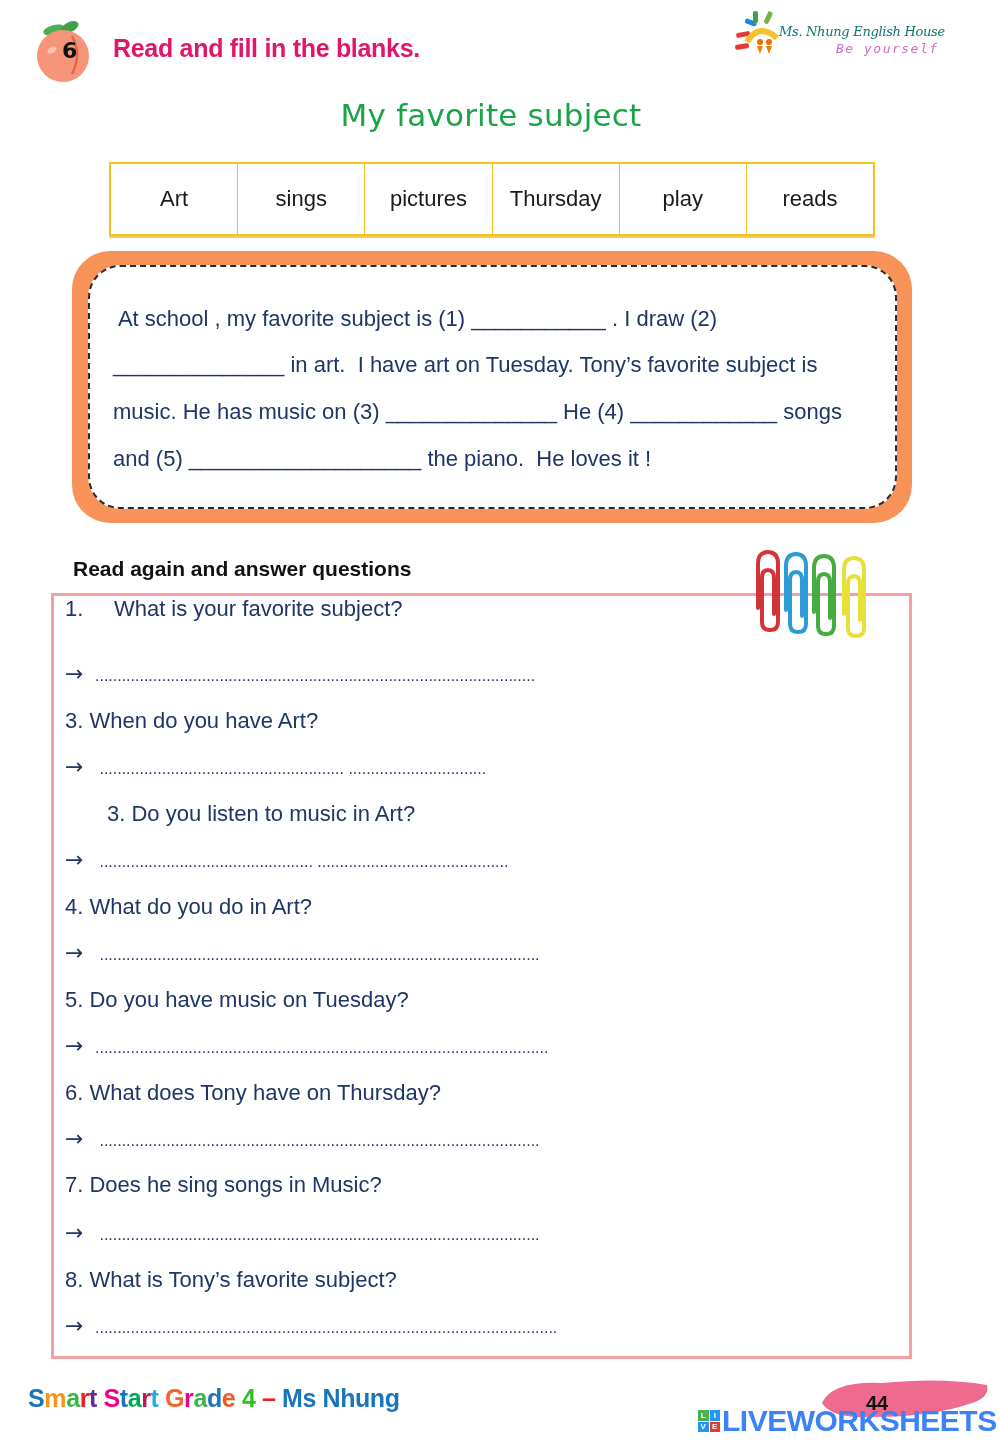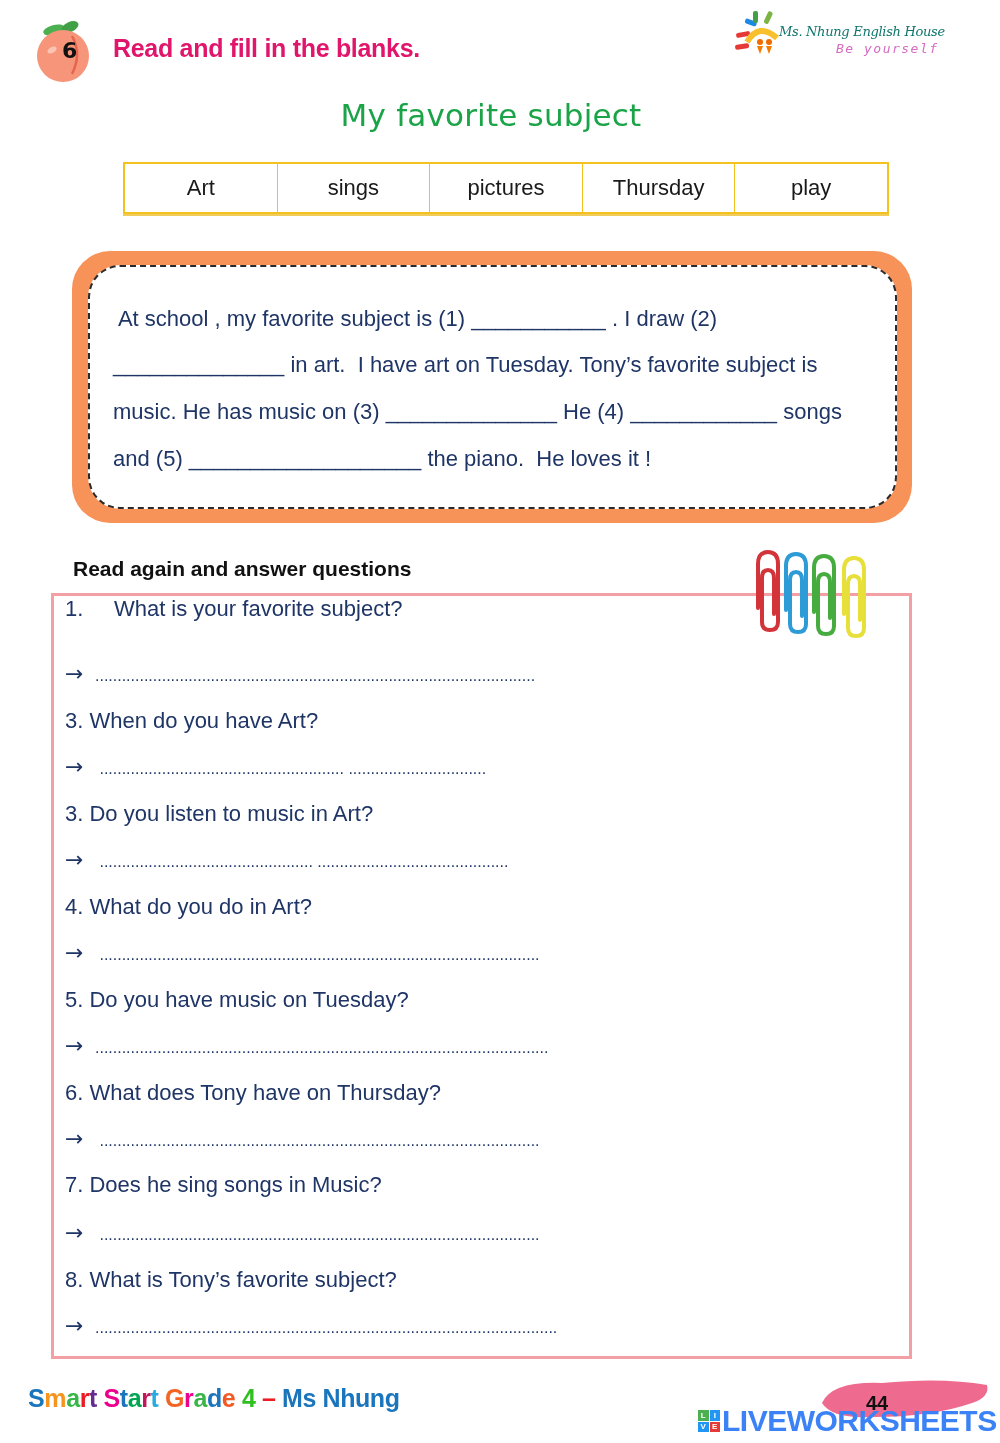--- a/index.html
+++ b/index.html
@@ -9,21 +9,21 @@
   .peach { position: absolute; left: 32px; top: 20px; width: 62px; height: 62px; }
   .peach-num { position: absolute; left: 62px; top: 38px; font-size: 22px; font-weight: bold; color: #111; font-family: "DejaVu Sans", sans-serif; }
   .task-title { position: absolute; left: 113px; top: 34px; font-size: 25px; font-weight: bold; color: #e0156b; letter-spacing: -0.3px; }
 
   .logo { position: absolute; left: 733px; top: 8px; width: 220px; height: 55px; }
   .logo-name { position: absolute; left: 779px; top: 24px; font-size: 13px; font-style: italic; color: #0f766e; font-family: "DejaVu Serif", serif; letter-spacing: -0.3px; }
   .logo-tag { position: absolute; left: 836px; top: 41px; font-size: 13px; font-style: italic; color: #d66bc3; font-family: "DejaVu Sans Mono", monospace; letter-spacing: 1.5px; }
 
   .subject-title { position: absolute; left: 0; width: 982px; top: 97px; text-align: center; font-size: 31px; color: #1aa447; font-family: "DejaVu Sans", sans-serif; letter-spacing: 0.2px; }
 
-  .word-bank { position: absolute; left: 123px; top: 162px; width: 766px; height: 52px; display: flex; border: 2px solid #f3c21f; box-shadow: 0 2px 0 #f1cc5a; }
+  .word-bank { position: absolute; left: 109px; top: 162px; width: 766px; height: 74px; display: flex; border: 2px solid #f3c21f; box-shadow: 0 2px 0 #f1cc5a; }
   .word-cell { flex: 1; display: flex; align-items: center; justify-content: center; font-size: 22px; color: #1a1a1a; border-right: 1.5px solid #f3c21f; }
   .word-cell:last-child { border-right: none; }
 
   .passage-outer { position: absolute; left: 72px; top: 251px; width: 840px; height: 272px; background: #f79259; border-radius: 38px; }
   .passage-inner { position: absolute; left: 88px; top: 265px; width: 809px; height: 244px; background: #ffffff; border: 2.5px dashed #2a2a2a; border-radius: 32px; }
   .passage-line { position: absolute; left: 113px; font-size: 22px; color: #1f3566; white-space: pre; }
 
   .section2-title { position: absolute; left: 73px; top: 557px; font-size: 21px; font-weight: bold; color: #111; }
 
   .qa-box { position: absolute; left: 51px; top: 593px; width: 861px; height: 766px; border: 3px solid #f2a0a3; }
@@ -72,20 +72,21 @@
 <div class="logo-tag">Be yourself</div>
 
 <div class="subject-title">My favorite subject</div>
 
 <div class="word-bank">
   <div class="word-cell">Art</div>
   <div class="word-cell">sings</div>
   <div class="word-cell">pictures</div>
   <div class="word-cell">Thursday</div>
   <div class="word-cell">play</div>
+  <div class="word-cell">reads</div>
 </div>
 
 <div class="passage-outer"></div>
 <div class="passage-inner"></div>
 <div class="passage-line" style="top:306px;"> At school , my favorite subject is (1) ___________ . I draw (2)</div>
 <div class="passage-line" style="top:352px;">______________ in art.  I have art on Tuesday. Tony’s favorite subject is</div>
 <div class="passage-line" style="top:399px;">music. He has music on (3) ______________ He (4) ____________ songs</div>
 <div class="passage-line" style="top:446px;">and (5) ___________________ the piano.  He loves it !</div>
 
 <div class="section2-title">Read again and answer questions</div>
@@ -99,21 +100,21 @@
     <path d="M100 66 L100 22 Q100 10 110 10 Q120 10 120 22 L120 80 Q120 88 112 88 Q104 88 104 80 L104 36 Q104 28 110 28 Q116 28 116 36 L116 72" stroke="#e8e03a"></path>
   </g>
 </svg>
 
 <div class="q-line" style="top:596px;">1.     What is your favorite subject?</div>
 <div class="a-line" style="top:661px;"><span class="arrow">→</span><span class="dots">...................................................................................................</span></div>
 
 <div class="q-line" style="top:708px;">3. When do you have Art?</div>
 <div class="a-line" style="top:754px;"><span class="arrow">→</span><span class="dots"> ....................................................... ...............................</span></div>
 
-<div class="q-line" style="top:801px;">3. Do you listen to music in Art?</div>
+<div class="q-line" style="top:801px;margin-left:42px;">3. Do you listen to music in Art?</div>
 <div class="a-line" style="top:847px;"><span class="arrow">→</span><span class="dots"> ................................................ ...........................................</span></div>
 
 <div class="q-line" style="top:894px;">4. What do you do in Art?</div>
 <div class="a-line" style="top:940px;"><span class="arrow">→</span><span class="dots"> ...................................................................................................</span></div>
 
 <div class="q-line" style="top:987px;">5. Do you have music on Tuesday?</div>
 <div class="a-line" style="top:1033px;"><span class="arrow">→</span><span class="dots">......................................................................................................</span></div>
 
 <div class="q-line" style="top:1080px;">6. What does Tony have on Thursday?</div>
 <div class="a-line" style="top:1126px;"><span class="arrow">→</span><span class="dots"> ...................................................................................................</span></div>

